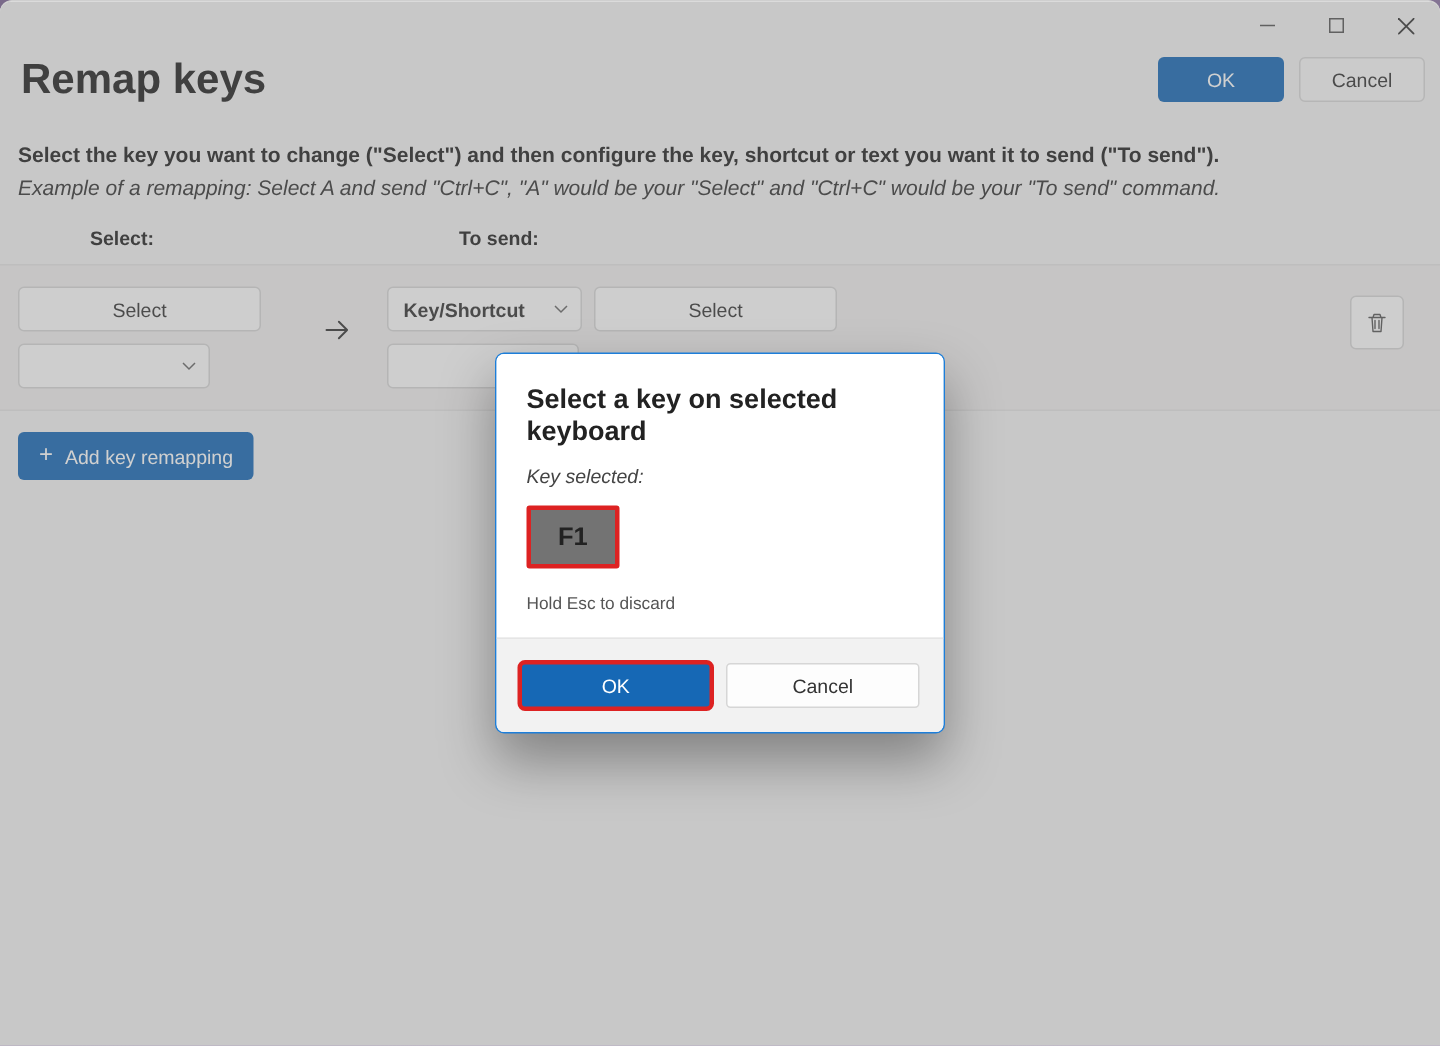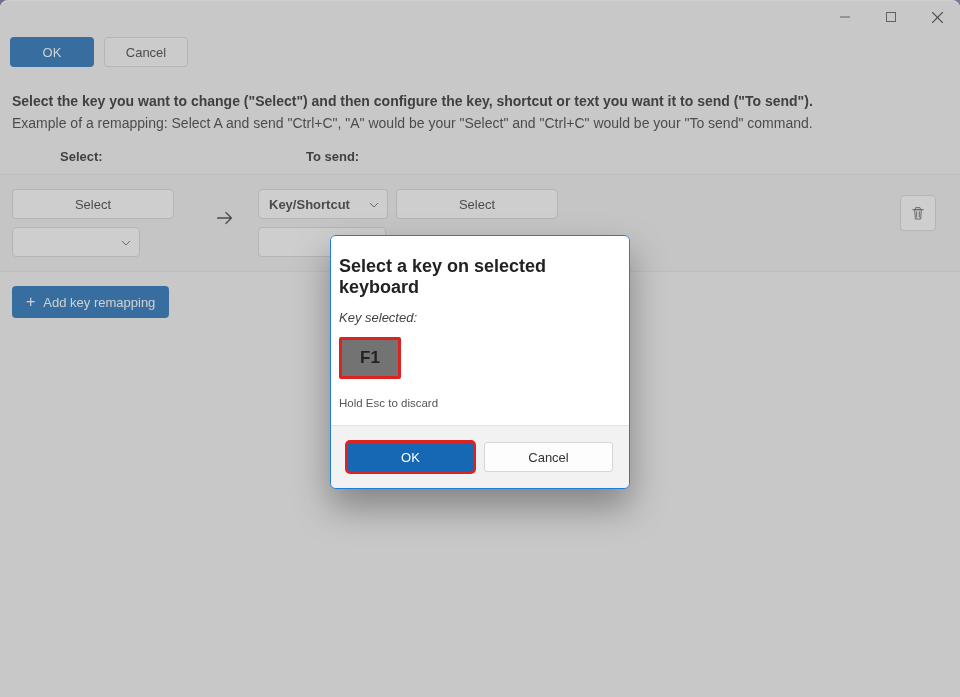--- a/index.html
+++ b/index.html
@@ -36,21 +36,21 @@
     background:#1668b5; color:#fff; border:none; border-radius:4px;
     width:84px; height:30px; font-size:13px; cursor:pointer;
   }
   .btn-secondary {
     background:#f8f8f8; color:#333; border:1px solid #d7d7d7; border-radius:4px;
     width:84px; height:30px; font-size:13px; cursor:pointer;
   }
 
   .instructions { padding: 18px 28px 0 12px; }
   .instructions .line1 { font-size:14px; font-weight:600; color:#222; }
-  .instructions .line2 { font-size:14px; color:#333; margin-top:6px; }
+  .instructions .line2 { font-size:14px; font-style:italic; color:#333; margin-top:6px; }
 
   .col-headers { display:flex; padding: 18px 12px 10px 12px; font-size:13px; font-weight:600; color:#222; }
   .col-headers .col1 { width: 246px; margin-left: 48px; }
   .col-headers .col2 { }
 
   .band {
     background:#f0efef; border-top:1px solid #e4e4e4; border-bottom:1px solid #e4e4e4;
     margin: 0;
     padding: 14px 12px;
     display:flex; align-items:flex-start;
@@ -92,21 +92,21 @@
   
   .overlay {
     position:absolute; inset:0; background:rgba(120,120,120,0.35);
   }
   .dialog {
     position:absolute; left:330px; top:234px; width:300px;
     background:#fbfbfb; border:1px solid #1d7ed9; border-radius:6px;
     box-shadow: 0 18px 36px rgba(0,0,0,0.35);
     overflow:hidden;
   }
-  .dialog .d-body { padding: 20px 20px 14px 8px; background:#fff; }
+  .dialog .d-body { padding: 20px 20px 14px 20px; background:#fff; }
   .dialog .d-title { font-size:18px; font-weight:600; color:#222; }
   .dialog .d-label { font-size:13px; color:#444; margin-top:12px;font-style:italic; }
   .keycap {
     display:inline-flex; align-items:center; justify-content:center;
     margin-top:12px; border:3px solid #d22; border-radius:2px;
     background:#737373; height:42px; padding:0 18px; min-width:32px;
     font-size:17px; font-weight:600; color:#222;
   }
   .dialog .hints { margin-top:16px; font-size:11.5px; color:#555; line-height:1.4; }
   .dialog .d-footer {
@@ -139,20 +139,21 @@
     </div>
     <div class="winbtn close">
       <svg viewBox="0 0 10 10">
           <line x1="0" y1="0" x2="10" y2="10" stroke="#333" stroke-width="1.1"></line>
           <line x1="10" y1="0" x2="0" y2="10" stroke="#333" stroke-width="1.1"></line>
         </svg>
     </div>
   </div>
 
   <div class="header-row">
+    <div class="page-title">Remap keys</div>
     <div class="header-buttons">
       <button class="btn-primary">OK</button>
       <button class="btn-secondary">Cancel</button>
     </div>
   </div>
 
   <div class="instructions">
     <div class="line1">Select the key you want to change ("Select") and then configure the key, shortcut or text you want it to send ("To send").</div>
     <div class="line2">Example of a remapping: Select A and send "Ctrl+C", "A" would be your "Select" and "Ctrl+C" would be your "To send" command.</div>
   </div>

